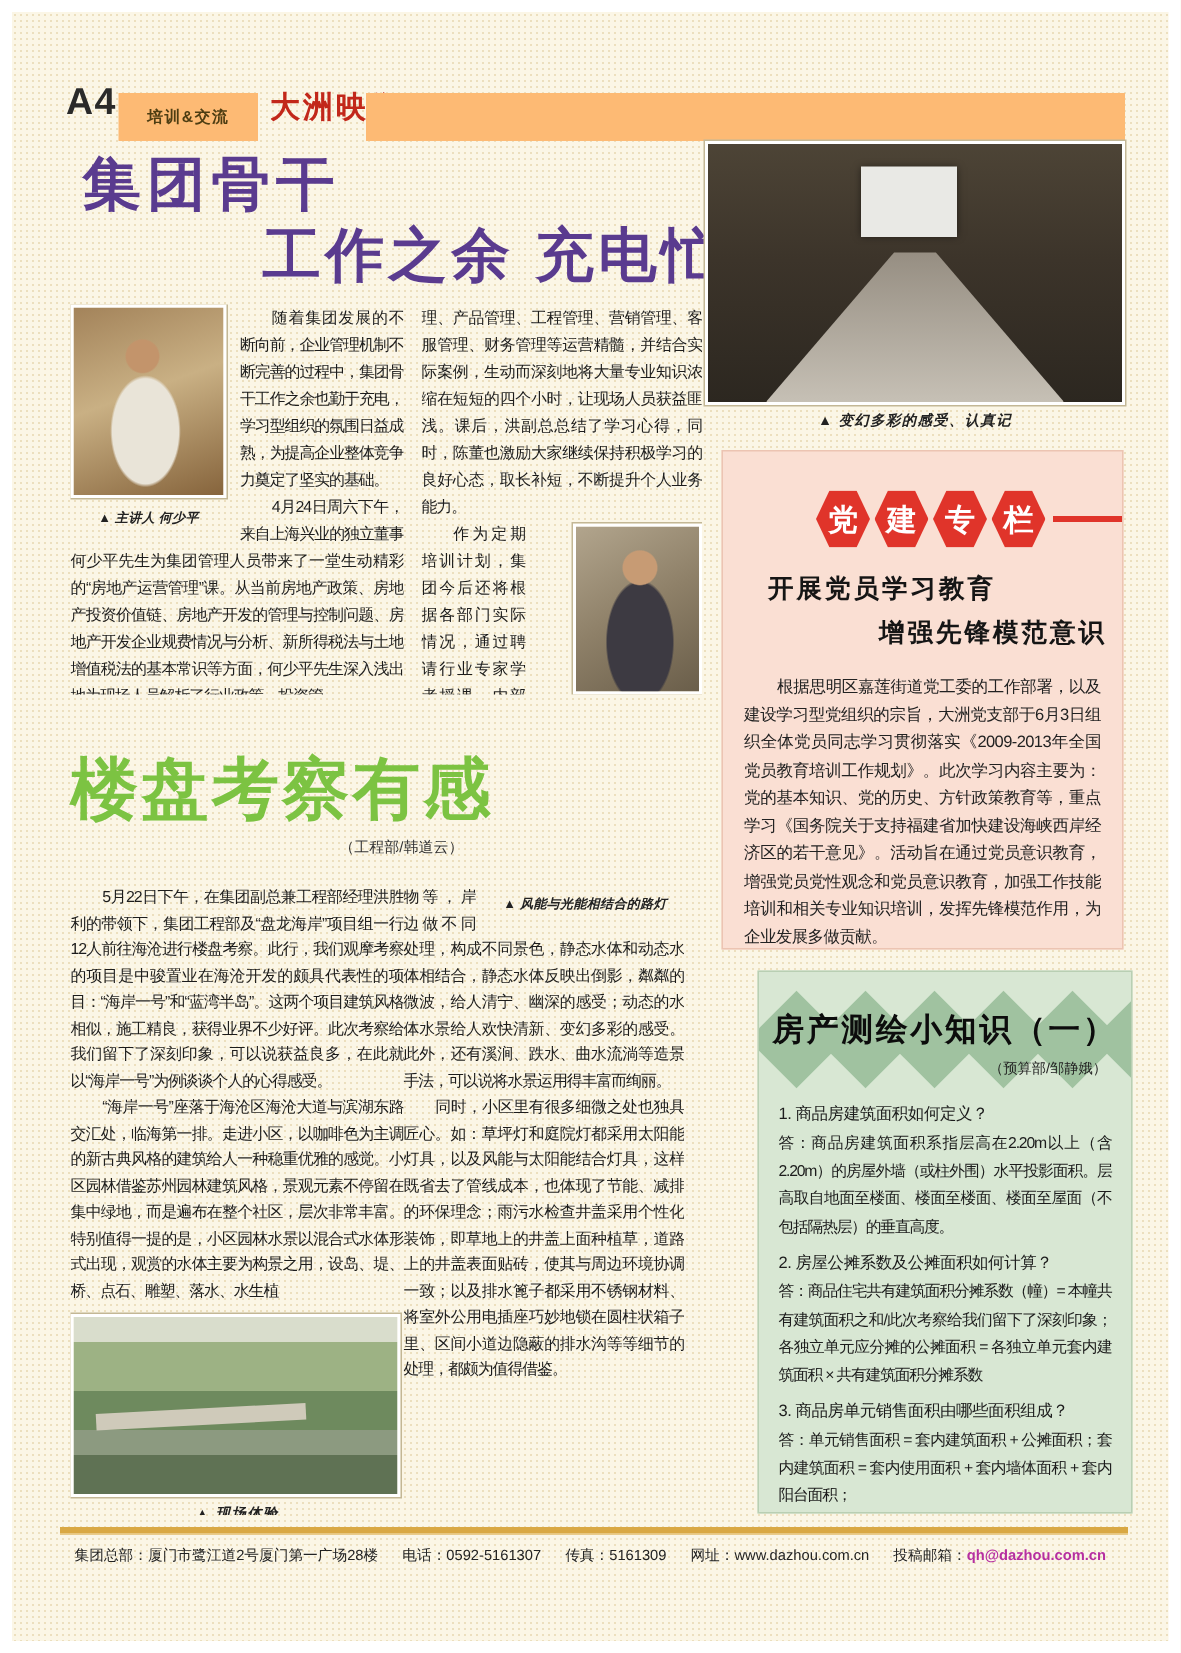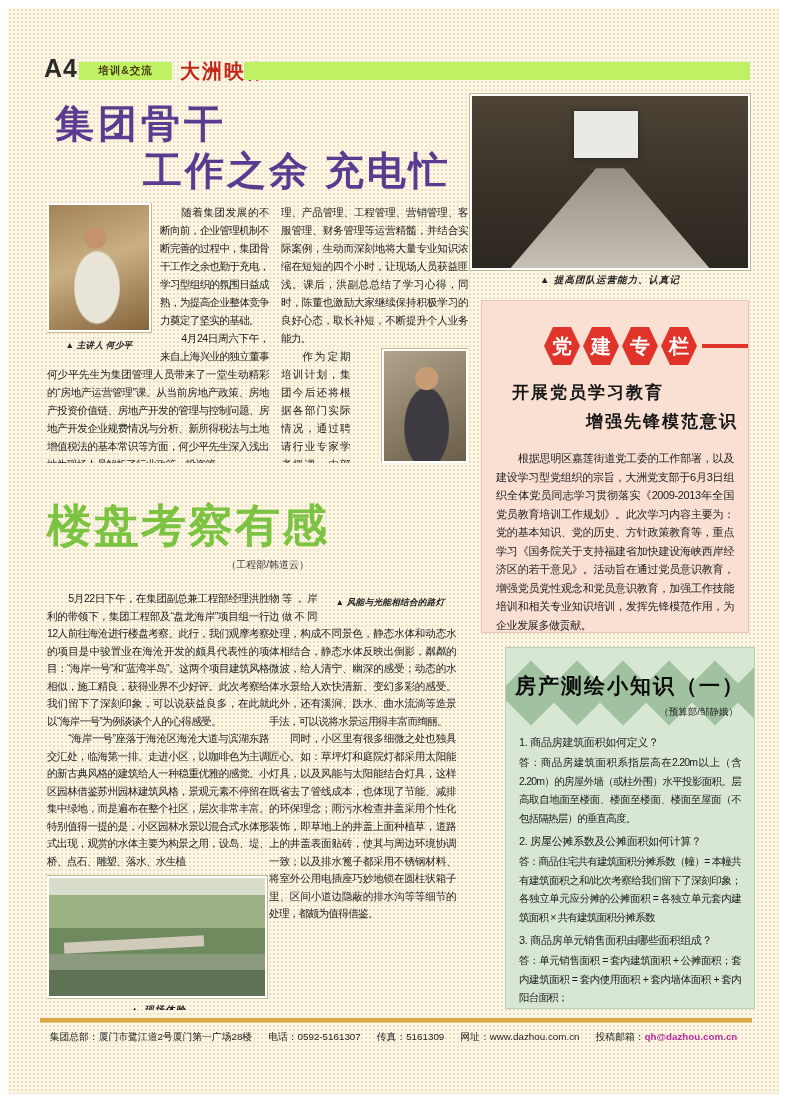--- a/index.html
+++ b/index.html
@@ -3,30 +3,30 @@
 <meta charset="utf-8">
 <style>
   html,body{margin:0;padding:0;}
   .page{position:relative;width:787px;height:1102px;background:#ffffff;
         font-family:"Liberation Sans","DejaVu Sans",sans-serif;color:#1c1c1c;overflow:hidden;}
   .texture{position:absolute;inset:8px;background-color:#fbf6e6;
         background-image:radial-gradient(#ecdfbe 0.8px,rgba(0,0,0,0) 0.9px);background-size:4px 4px;}
 
   
   .pagenum{position:absolute;left:44px;top:54px;font-size:25px;font-weight:bold;color:#2a2a2a;letter-spacing:1px;}
-  .bar{position:absolute;top:62px;height:18px;background:#bef264;}
+  .bar{position:absolute;top:62px;height:32px;background:#fdba74;}
   .bar1{left:79px;width:93px;display:flex;align-items:center;justify-content:center;}
   .bar2{left:244px;width:506px;}
   .section{font-size:10.5px;font-weight:bold;color:#4d3d12;letter-spacing:1px;}
   .masthead{position:absolute;left:180px;top:58px;font-size:20px;font-weight:bold;color:#c2271a;letter-spacing:2px;}
 
   
   .a1-title{position:absolute;left:55px;top:100px;color:#5a3b8f;font-weight:bold;line-height:47px;}
   .a1-title .t1{font-size:39px;letter-spacing:4px;}
-  .a1-title .t2{font-size:39px;letter-spacing:3px;margin-left:88px;}
+  .a1-title .t2{font-size:39px;letter-spacing:3px;margin-left:120px;}
 
   
   .photo{border:2px solid #ffffff;outline:1px solid #c3b795;box-sizing:content-box;}
   .cap{font-family:"Liberation Serif","DejaVu Serif",serif;font-style:italic;font-weight:bold;
        font-size:9.5px;color:#222;text-align:center;margin-top:4px;letter-spacing:1px;}
   .cap.small{font-size:8.6px;letter-spacing:0.3px;}
 
   .meeting-block{position:absolute;left:470px;top:94px;width:280px;}
   .photo-meeting{position:relative;width:276px;height:172px;overflow:hidden;
       background:linear-gradient(180deg,#4d4436 0%,#3c342a 45%,#2c2720 100%);}
@@ -125,21 +125,21 @@
   <div class="a1-title">
     <div class="t1">集团骨干</div>
     <div class="t2">工作之余 充电忙</div>
   </div>
 
   <div class="meeting-block">
     <div class="photo photo-meeting">
       <div class="screen"></div>
       <div class="mtable"></div>
     </div>
-    <div class="cap">▲ 提高团队运营能力、认真记</div>
+    <div class="cap">▲ 变幻多彩的感受、认真记</div>
   </div>
 
   <div class="a1-body">
     <div class="col col1">
       <div class="fl-speaker">
         <div class="photo photo-speaker"></div>
         <div class="cap small">▲ 主讲人 何少平</div>
       </div>
       <p class="ind">随着集团发展的不断向前，企业管理机制不断完善的过程中，集团骨干工作之余也勤于充电，学习型组织的氛围日益成熟，为提高企业整体竞争力奠定了坚实的基础。</p>
       <p class="ind">4月24日周六下午，来自上海兴业的独立董事何少平先生为集团管理人员带来了一堂生动精彩的“房地产运营管理”课。从当前房地产政策、房地产投资价值链、房地产开发的管理与控制问题、房地产开发企业规费情况与分析、新所得税法与土地增值税法的基本常识等方面，何少平先生深入浅出地为现场人员解析了行业政策、投资管</p>

